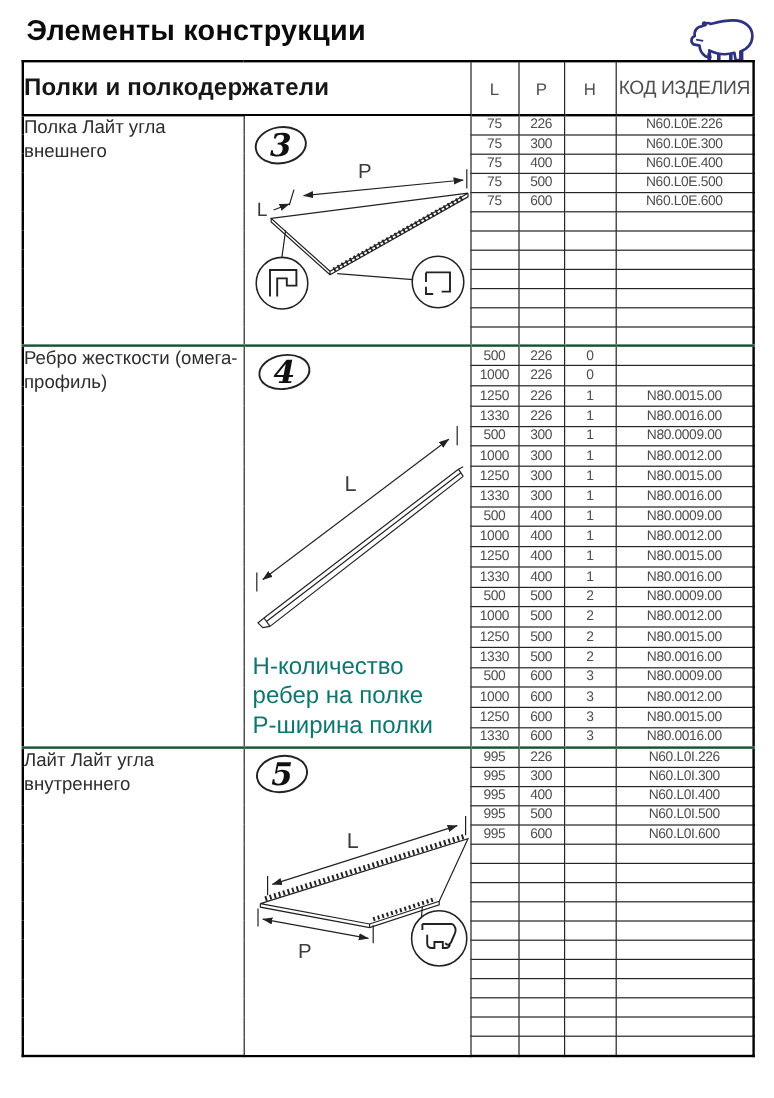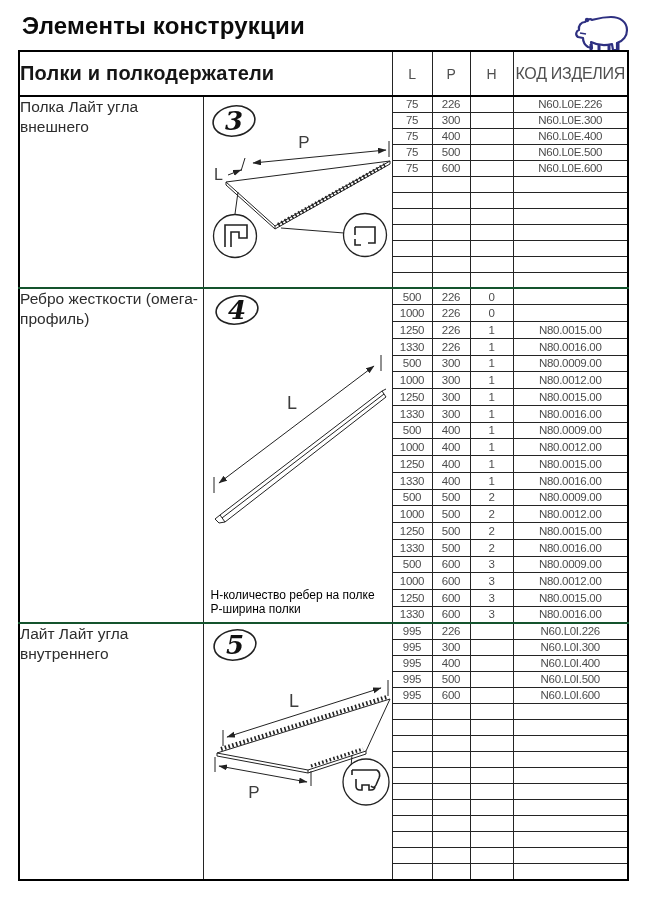--- a/index.html
+++ b/index.html
@@ -31,21 +31,21 @@
   td.num{font-size:11.5px;color:#4c4c4c;text-align:center;letter-spacing:-.3px;
        white-space:nowrap;}
   tbody.s1 tr{height:16px;}
   tbody.s2 tr{height:16.75px;margin-top:20px;}
   tbody.s3 tr{height:16.06px;}
   tbody.sec > tr:first-child > td{border-top:2px solid #14532d;}
   td.desc{vertical-align:top;text-align:left;padding:13px 8px 0 20px;font-size:15.5px;
        color:#2d2d2d;line-height:1.32;background:#fff;}
   td.diag{vertical-align:top;position:relative;background:#fff;}
   td.diag svg{display:block;}
-  .notes{position:absolute;left:7px;bottom:5px;width:178px;font-size:12px;color:#000000;
+  .notes{position:absolute;left:7px;bottom:5px;width:178px;font-size:20px;color:#0f766e;
        line-height:1.22;}
   .dnum{font-family:"DejaVu Serif",serif;font-style:italic;font-weight:bold;}
   .dim-label{font-family:"Liberation Sans",sans-serif;fill:#3d3d3d;}
   .sk{stroke:#222;fill:none;stroke-width:1;}
   .teeth{stroke:#222;fill:none;stroke-width:4.2;stroke-dasharray:1.6 2.3;}
   .callout{fill:#fff;stroke:#222;stroke-width:1.3;}
 </style>
 </head>
 <body style="--navy: #2e3081; --red: #e23b3e;">
 

